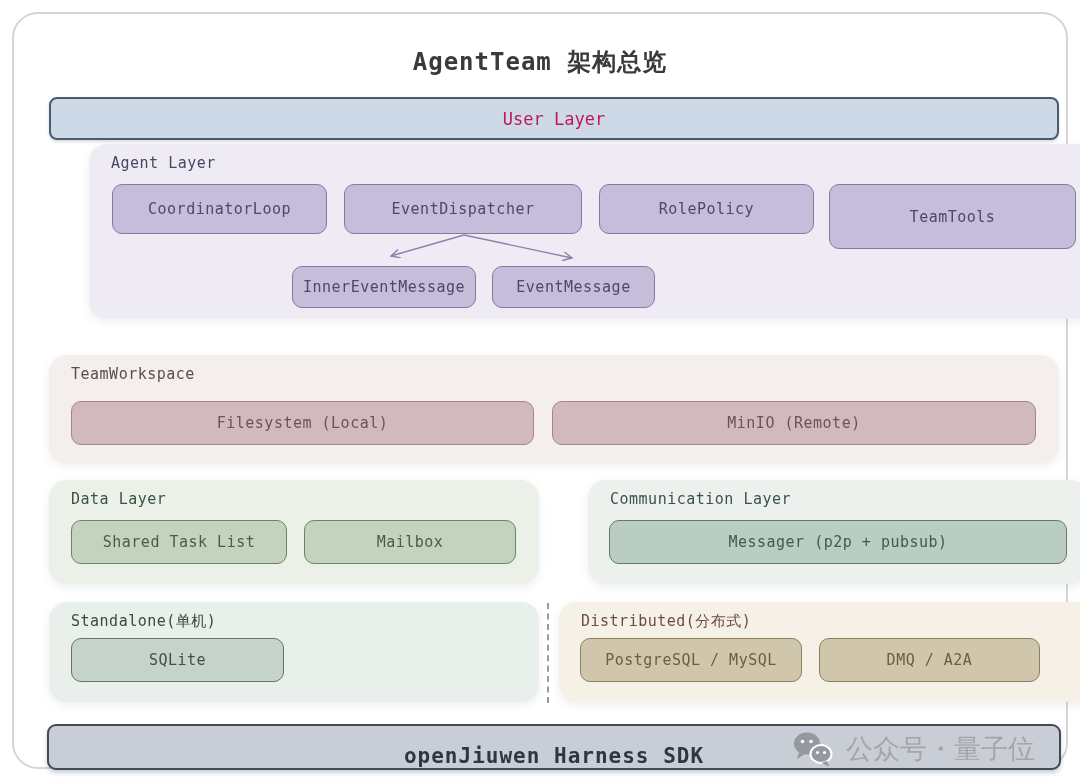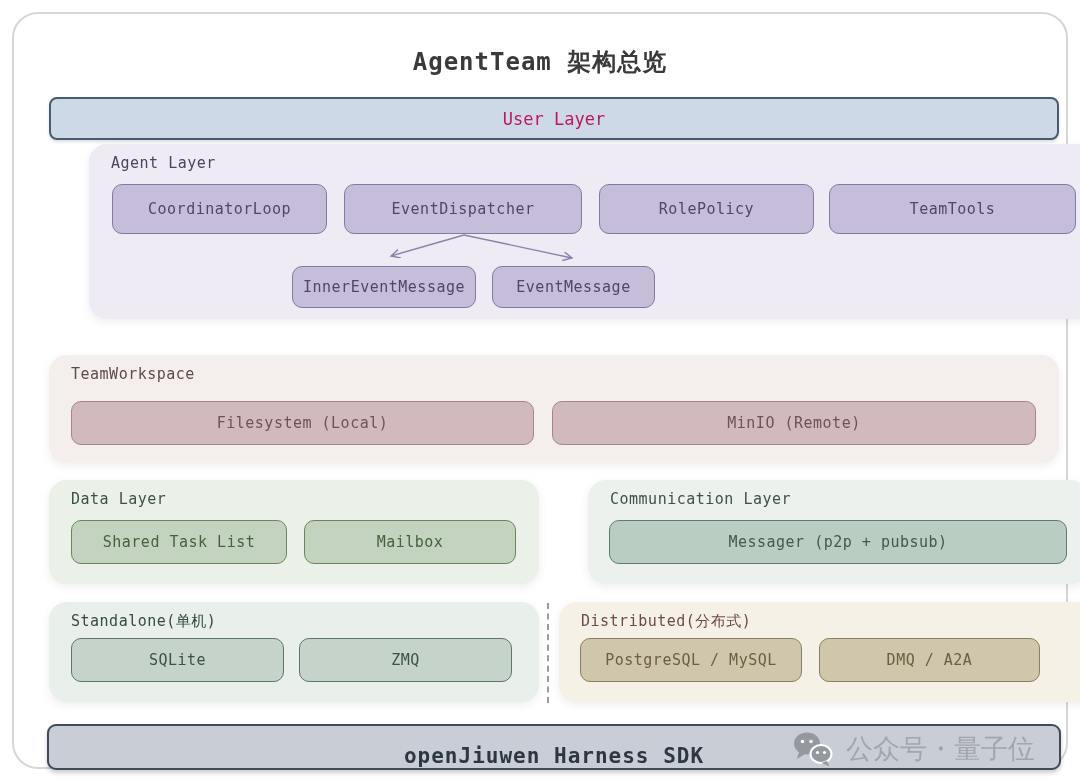--- a/index.html
+++ b/index.html
@@ -151,21 +151,21 @@
           <marker id="arrowhead" markerWidth="12" markerHeight="10" refX="9" refY="4.5" orient="auto" markerUnits="userSpaceOnUse">
             <path d="M0,0 L9,4.5 L0,9" fill="none" stroke="#8b82ab" stroke-width="1.4"></path>
           </marker>
         </defs>
         <line x1="375" y1="91" x2="302" y2="112" stroke="#8b82ab" stroke-width="1.4" marker-end="url(#arrowhead)"></line>
         <line x1="375" y1="91" x2="483" y2="114" stroke="#8b82ab" stroke-width="1.4" marker-end="url(#arrowhead)"></line>
       </svg>
       <div class="box purple" style="left:23px;top:40px;width:215px;height:50px">CoordinatorLoop</div>
       <div class="box purple" style="left:255px;top:40px;width:238px;height:50px">EventDispatcher</div>
       <div class="box purple" style="left:510px;top:40px;width:215px;height:50px">RolePolicy</div>
-      <div class="box purple" style="left:740px;top:40px;width:247px;height:50px">TeamTools</div>
+      <div class="box purple" style="left:740px;top:40px;width:247px;height:65px">TeamTools</div>
       <div class="box purple" style="left:203px;top:122px;width:184px;height:42px">InnerEventMessage</div>
       <div class="box purple" style="left:403px;top:122px;width:163px;height:42px">EventMessage</div>
     </div>
 
     <div class="section workspace-layer">
       <div class="section-label">TeamWorkspace</div>
       <div class="box rose" style="left:22px;top:46px;width:463px;height:44px">Filesystem (Local)</div>
       <div class="box rose" style="left:503px;top:46px;width:484px;height:44px">MinIO (Remote)</div>
     </div>
 
@@ -176,21 +176,20 @@
     </div>
 
     <div class="section comm-layer">
       <div class="section-label">Communication Layer</div>
       <div class="box sage" style="left:21px;top:40px;width:458px;height:44px">Messager (p2p + pubsub)</div>
     </div>
 
     <div class="section standalone-layer">
       <div class="section-label">Standalone(单机)</div>
       <div class="box sage2" style="left:22px;top:36px;width:213px;height:44px">SQLite</div>
-      <div class="box sage2" style="left:250px;top:36px;width:213px;height:44px">ZMQ</div>
     </div>
 
     <div class="divider"></div>
 
     <div class="section distributed-layer">
       <div class="section-label">Distributed(分布式)</div>
       <div class="box tan" style="left:21px;top:36px;width:222px;height:44px">PostgreSQL / MySQL</div>
       <div class="box tan" style="left:260px;top:36px;width:221px;height:44px">DMQ / A2A</div>
     </div>
 

